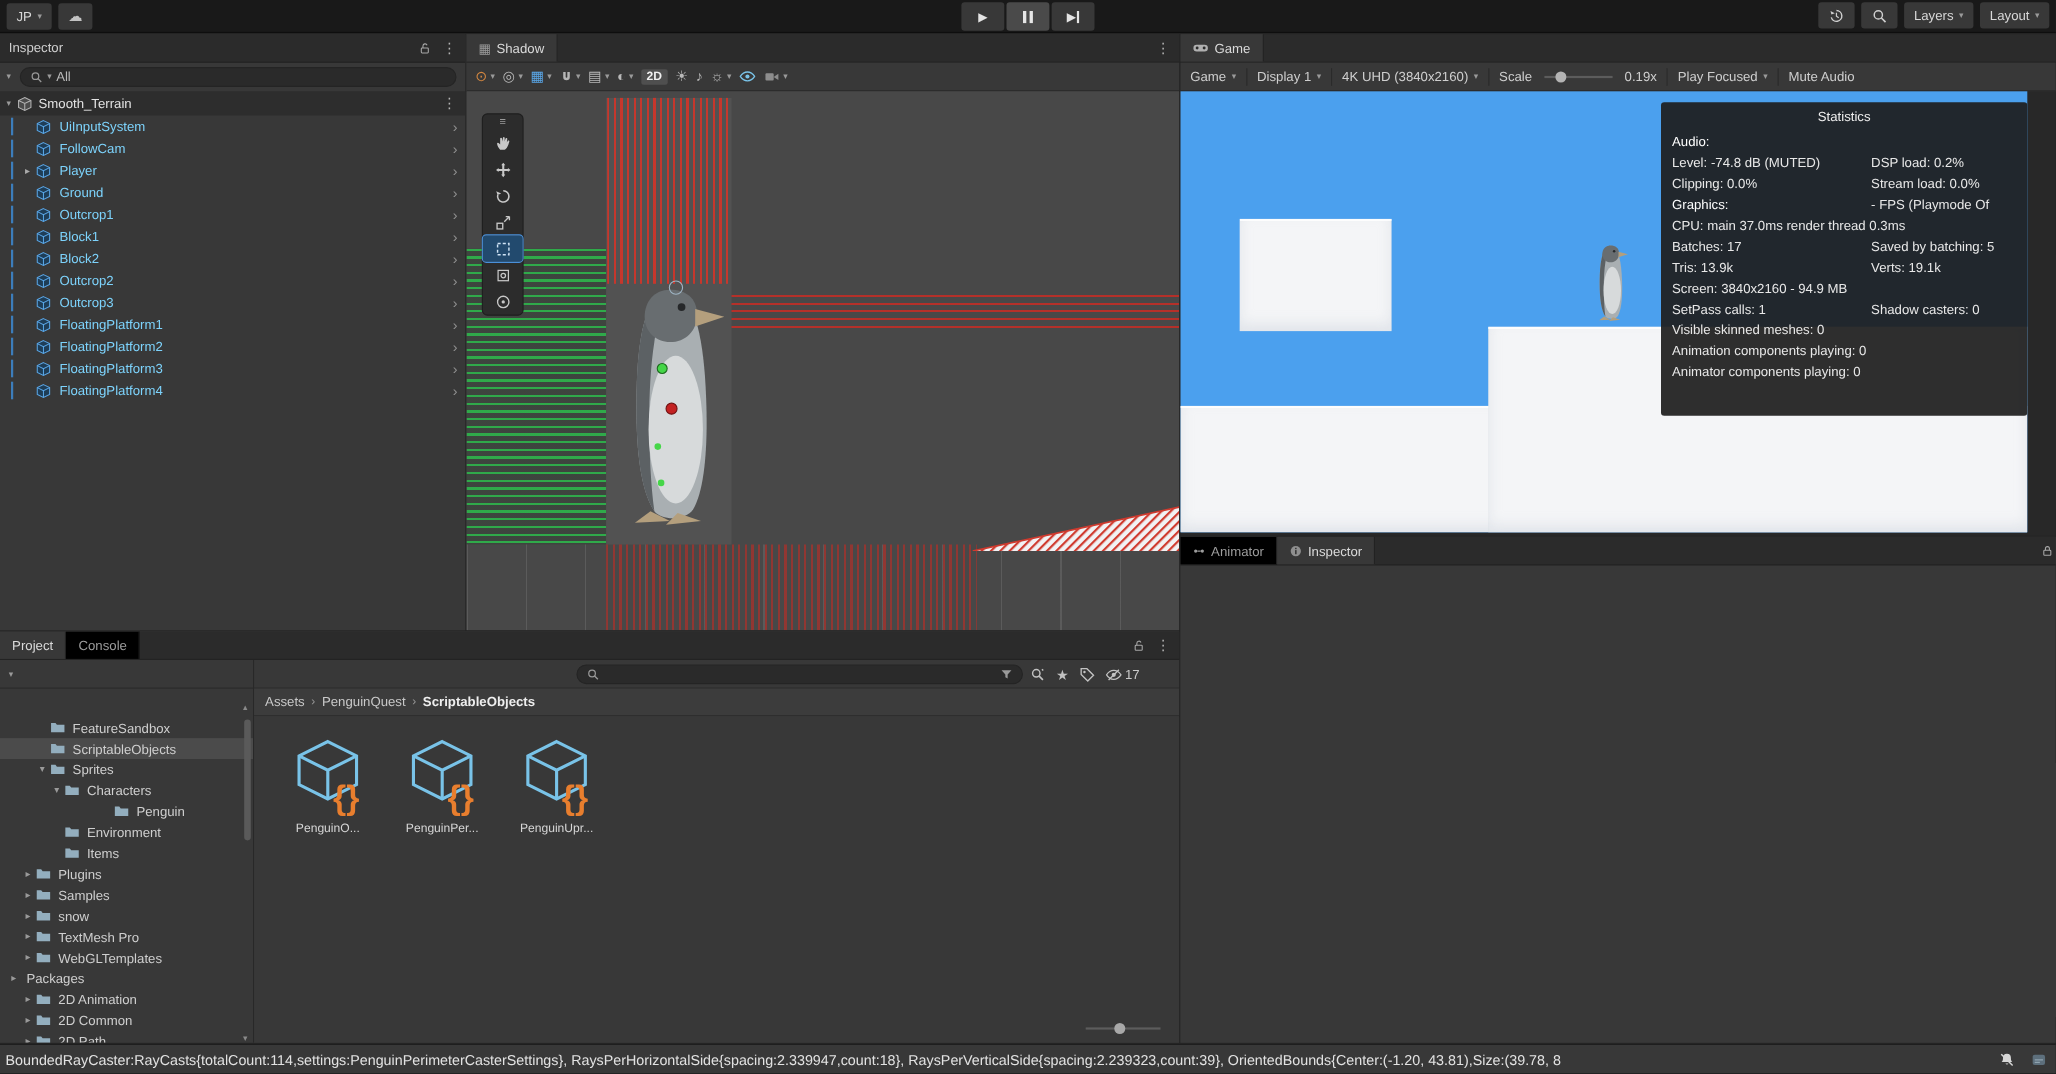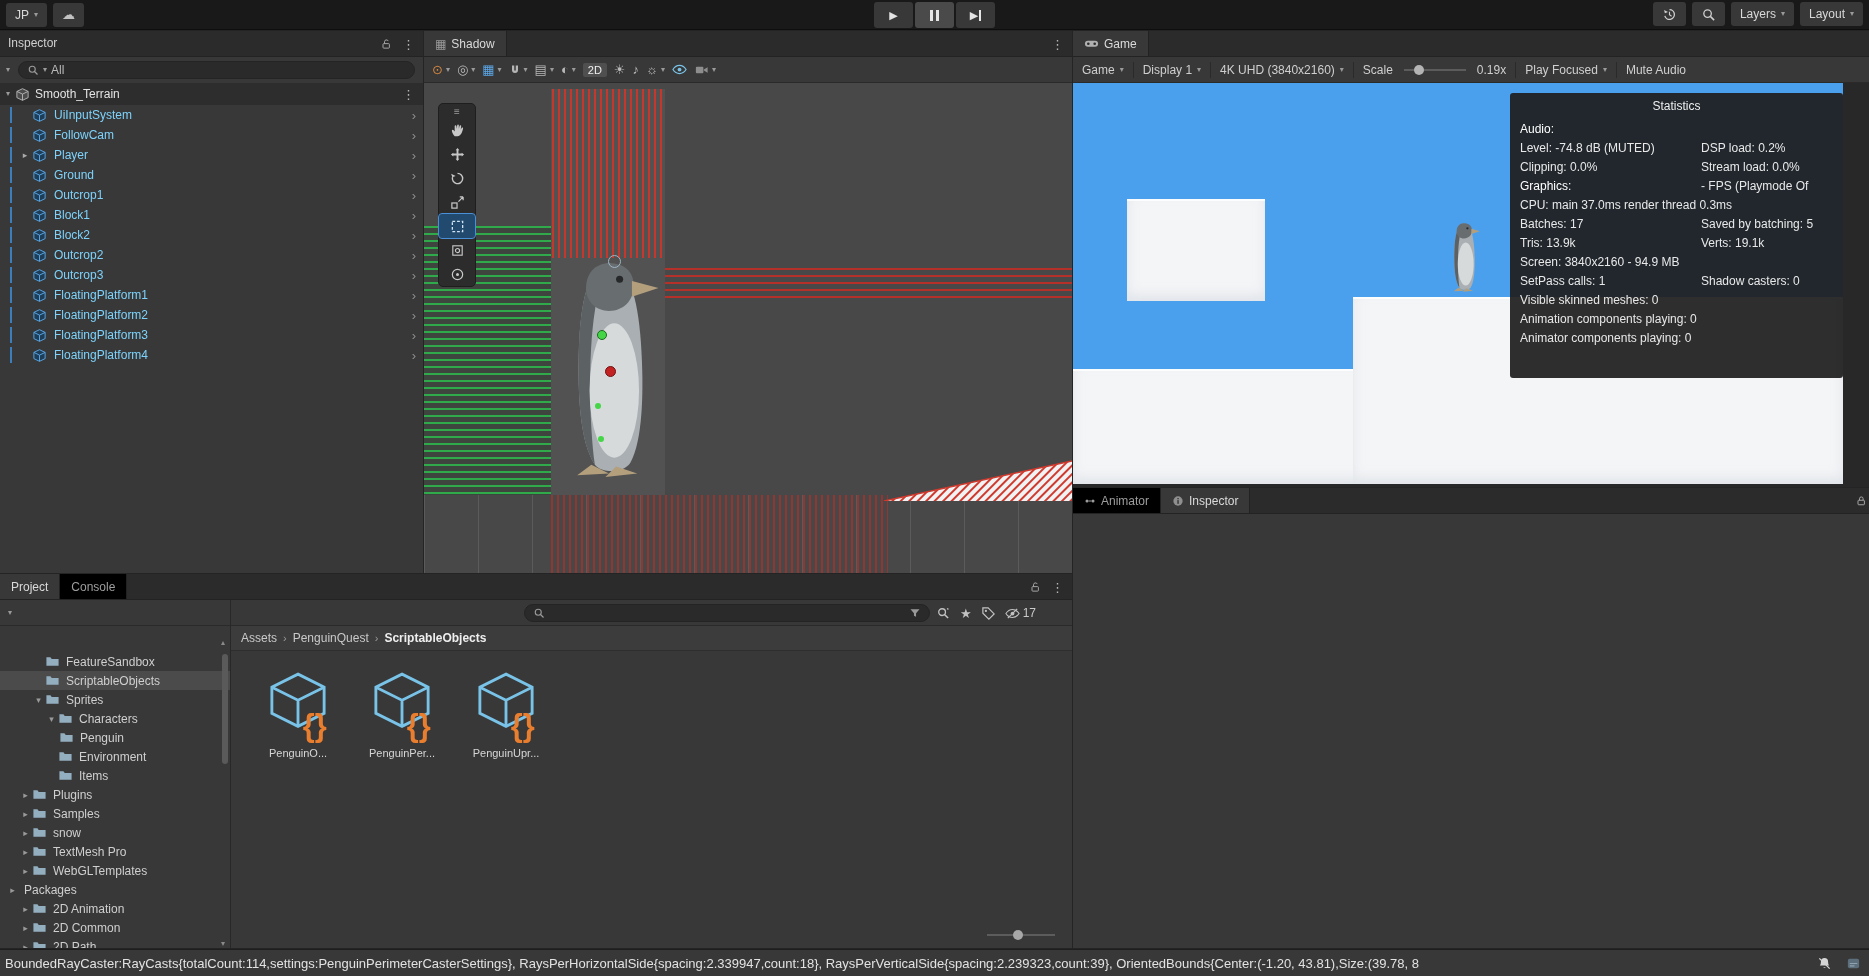--- a/index.html
+++ b/index.html
@@ -44,21 +44,21 @@
 .hicon{width:16px;display:flex}
 .hlabel{margin-left:6px;color:#7dd3fc}
 .hopen{position:absolute;right:7px;color:#8f8f8f;font-size:13px}
 
 
 #scene-panel{left:424px;top:31px;width:648px;height:542px}
 #scene-toolbar{position:absolute;left:0;top:26px;right:0;height:26px;background:#383838;border-bottom:1px solid #2a2a2a;display:flex;align-items:center;gap:7px;padding:0 8px}
 .stool{display:flex;align-items:center;gap:3px;color:#b9b9b9;font-size:13px}
 .stool .glyph{font-size:13px;line-height:1}
 .stool.blue .glyph{color:#5aa7e8}
-.stool.on{background:#4f4f4f;border-radius:2px;padding:1px 5px;color:#eee;font-size:11px;font-weight:normal}
+.stool.on{background:#4f4f4f;border-radius:2px;padding:1px 5px;color:#eee;font-size:11px;font-weight:bold}
 #scene-viewport{position:absolute;left:0;top:52px;width:648px;height:490px;background:#484848;overflow:hidden}
 .hatch-green{background:repeating-linear-gradient(180deg,rgba(46,175,74,.95) 0 2px,rgba(30,60,34,.25) 2px 7px)}
 .hatch-red-v{background:repeating-linear-gradient(90deg,rgba(210,52,40,.9) 0 2px,transparent 2px 6px)}
 .hatch-red-h{background:repeating-linear-gradient(180deg,rgba(200,44,36,.85) 0 2px,transparent 2px 7px)}
 .snow{background:#f1f2f4}
 .snow-grid{background:repeating-linear-gradient(90deg,rgba(140,140,140,.28) 0 1px,transparent 1px 54px)}
 .hatch-red-snow{background:repeating-linear-gradient(90deg,rgba(205,40,32,.55) 0 2px,transparent 2px 6px)}
 #tool-palette{position:absolute;left:14px;top:20px;width:38px;background:#2c2c2c;border:1px solid #1e1e1e;border-radius:5px}
 .tp-head{height:14px;display:flex;align-items:center;justify-content:center;color:#9a9a9a;font-size:10px}
 .tp-cell{height:24px;display:flex;align-items:center;justify-content:center}
@@ -728,21 +728,21 @@
         </div>
         <div class="trow" style="padding-left: 45px;">
           <span class="tarrow">▾</span>
           <span class="ticon">
             <svg class="i16" viewBox="0 0 16 16">
               <path d="M1.5 3.5h4.3l1.4 1.8h7.3v7.2h-13z" fill="#93aebe"></path>
             </svg>
           </span>
           <span class="tlabel">Characters</span>
         </div>
-        <div class="trow" style="padding-left: 46px;">
+        <div class="trow" style="padding-left: 90px;">
           <span class="tarrow"></span>
           <span class="ticon">
             <svg class="i16" viewBox="0 0 16 16">
               <path d="M1.5 3.5h4.3l1.4 1.8h7.3v7.2h-13z" fill="#93aebe"></path>
             </svg>
           </span>
           <span class="tlabel">Penguin</span>
         </div>
         <div class="trow" style="padding-left: 45px;">
           <span class="tarrow"></span>

